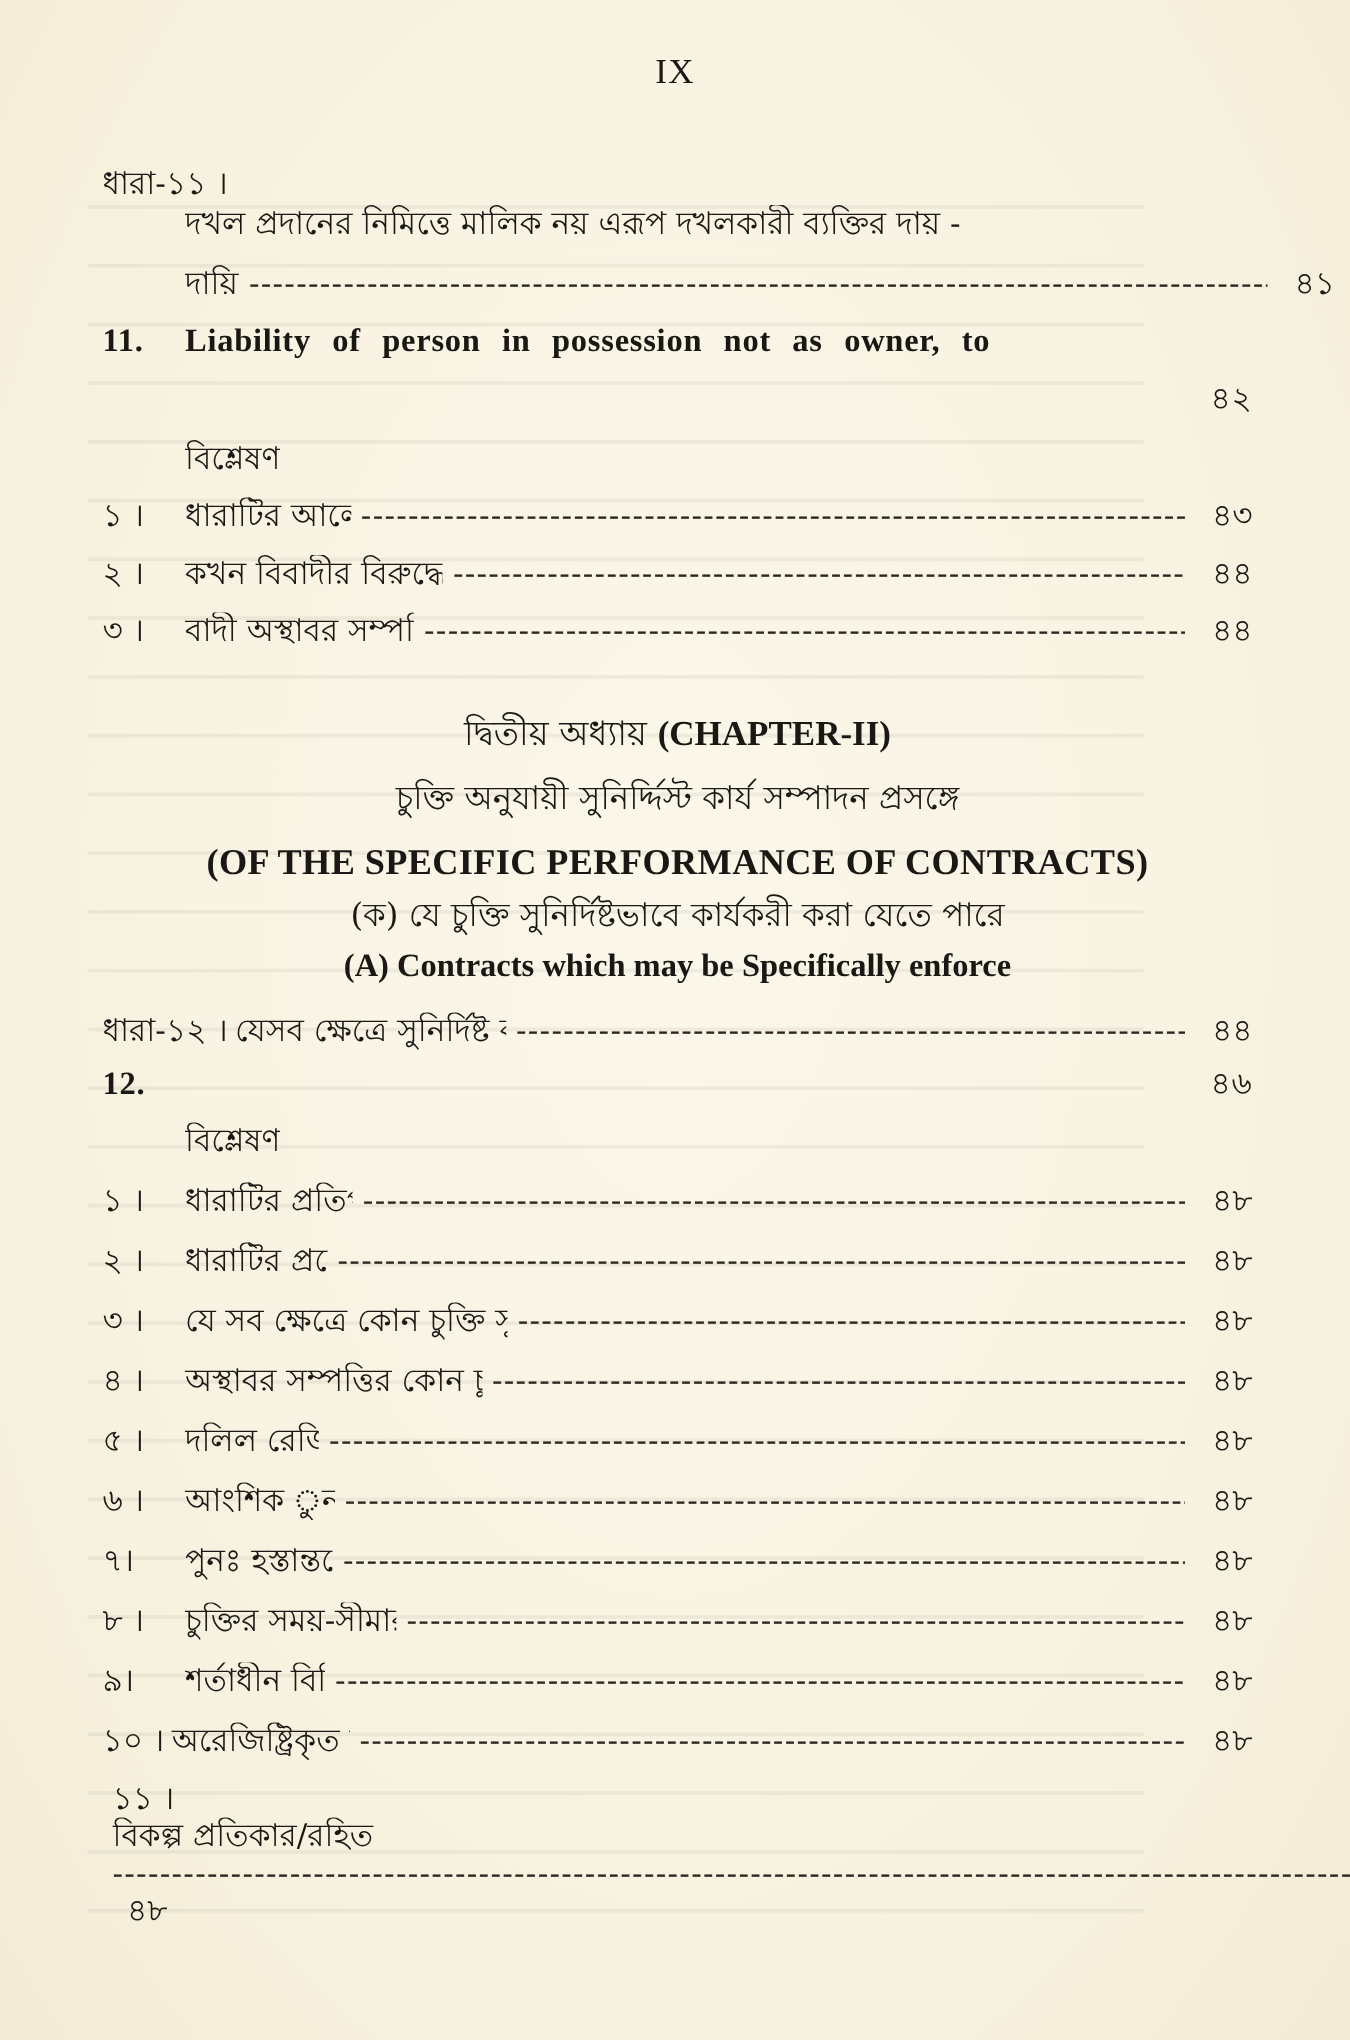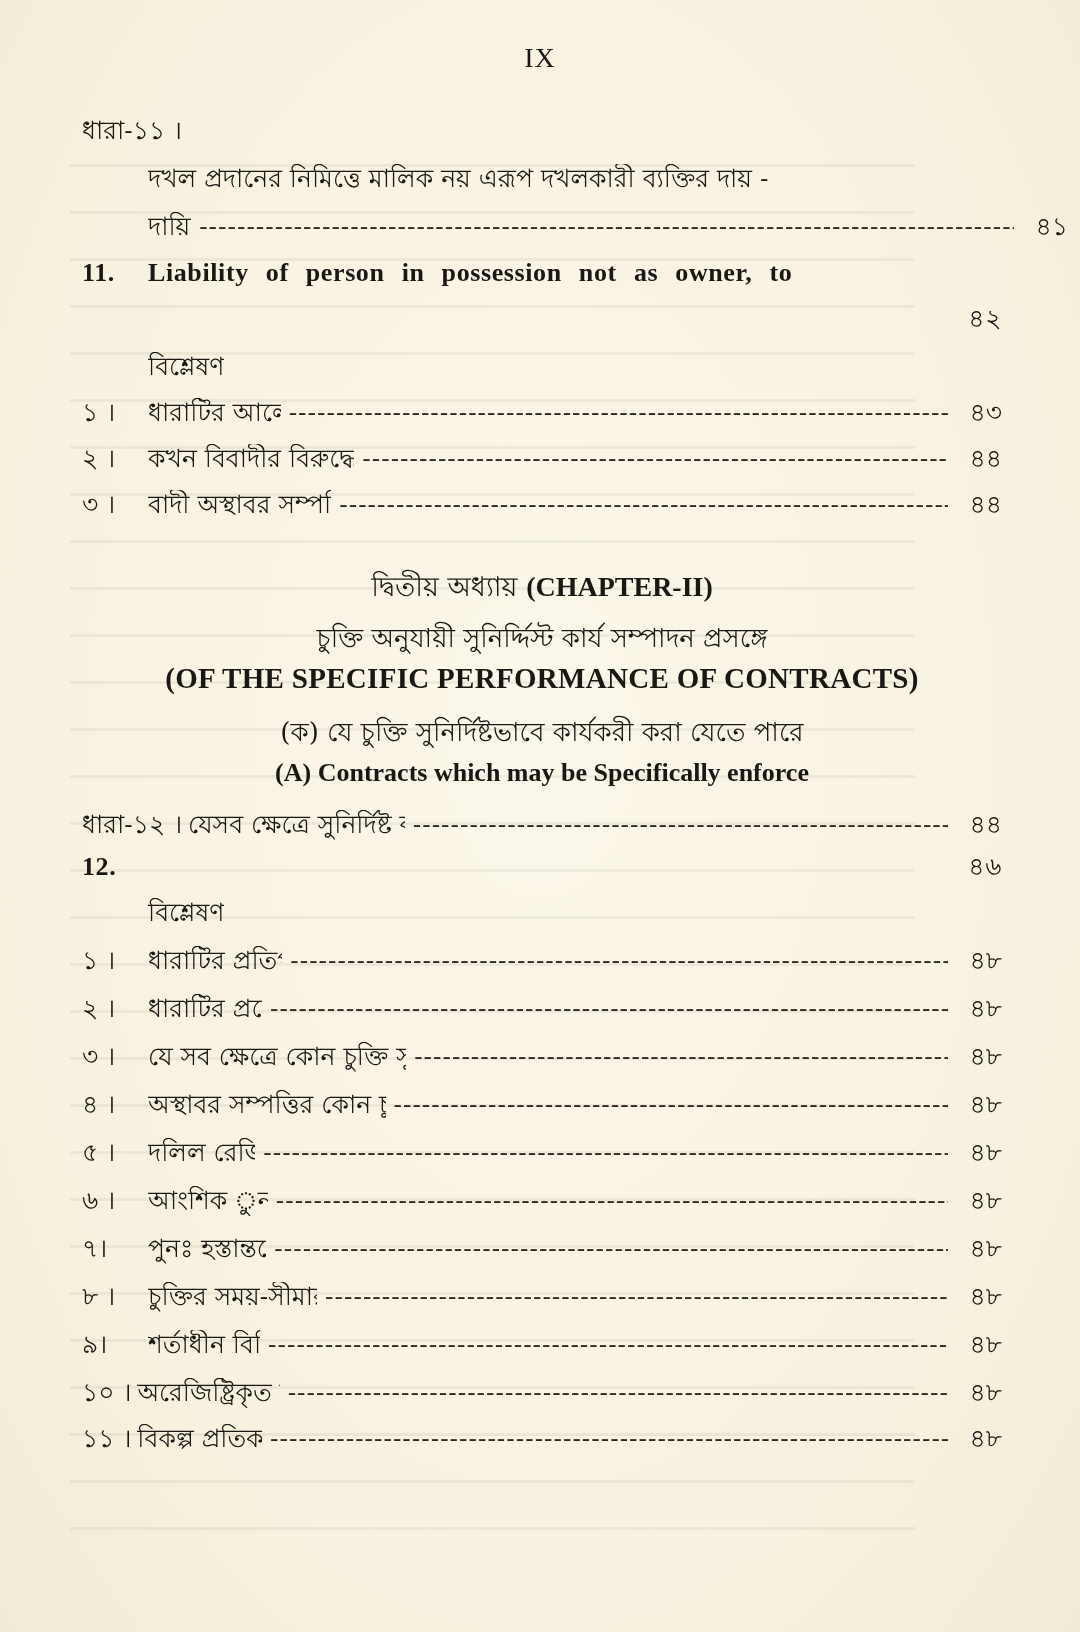--- a/index.html
+++ b/index.html
@@ -112,20 +112,21 @@
       font-family: "Liberation Serif", serif;
       font-weight: bold;
       font-size: 28px;
     }
     .chapter-sub-bn { font-size: 26px; }
     .chapter-sub-en {
       font-family: "Liberation Serif", serif;
       font-weight: bold;
       font-size: 29px;
       letter-spacing: 0.3px;
+      margin-top: 12px;
     }
     .section-bn { font-size: 26px; }
     .section-en {
       font-family: "Liberation Serif", serif;
       font-weight: bold;
       font-size: 26px;
     }
     .indent { padding-left: 66px; }
   </style>
 </head>
@@ -163,21 +164,21 @@
       <div class="gl"></div>
       <div class="gl"></div>
     <div class="gl"></div>
       <div class="gl"></div>
   </div>
 
   <div class="page-number">IX</div>
 
   <div class="toc">
 
-    <div class="row" style="top:116px;gap:47px;">
+    <div class="row" style="top:132px;gap:47px;">
       <span class="num wide">ধারা-১১ ।</span>
     </div>
     <div class="row indent" style="top:164px;">
       <span class="label">দখল প্রদানের নিমিত্তে মালিক নয় এরূপ দখলকারী ব্যক্তির দায় -</span>
     </div>
     <div class="row indent" style="top:212px;">
       <span class="label">দায়িত্ব</span>
       <span class="leader"></span>
       <span class="page">৪১</span>
     </div>
@@ -292,21 +293,21 @@
       <span class="label">শর্তাধীন বিক্রি চুক্তি</span>
       <span class="leader"></span>
       <span class="page">৪৮</span>
     </div>
     <div class="row" style="top:1378px;">
       <span class="num wide">১০ ।</span>
       <span class="label">অরেজিষ্ট্রিকৃত বিক্রি চুক্তি</span>
       <span class="leader"></span>
       <span class="page">৪৮</span>
     </div>
-    <div class="row" style="top:1424px;">
+    <div class="row" style="top:1424px;flex-direction:column;">
       <span class="num wide">১১ ।</span>
       <span class="label">বিকল্প প্রতিকার/রহিত</span>
       <span class="leader"></span>
       <span class="page">৪৮</span>
     </div>
 
   </div>
 </div>
 
 </body></html>

